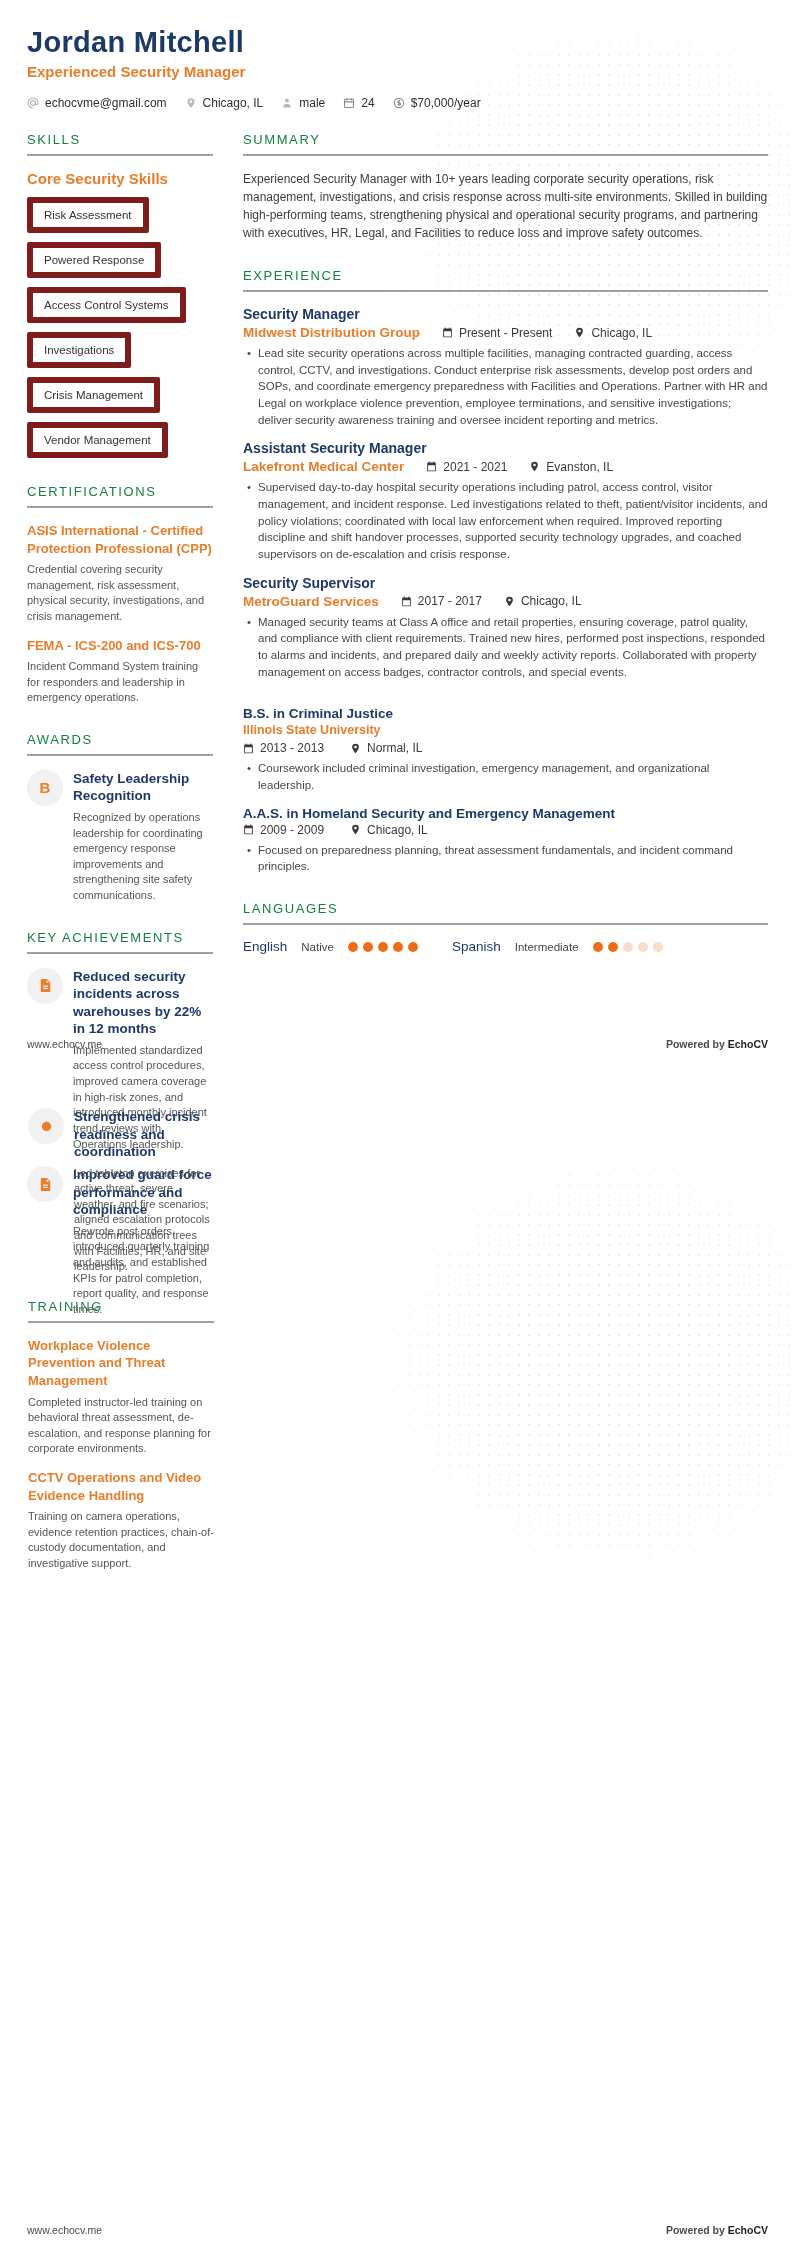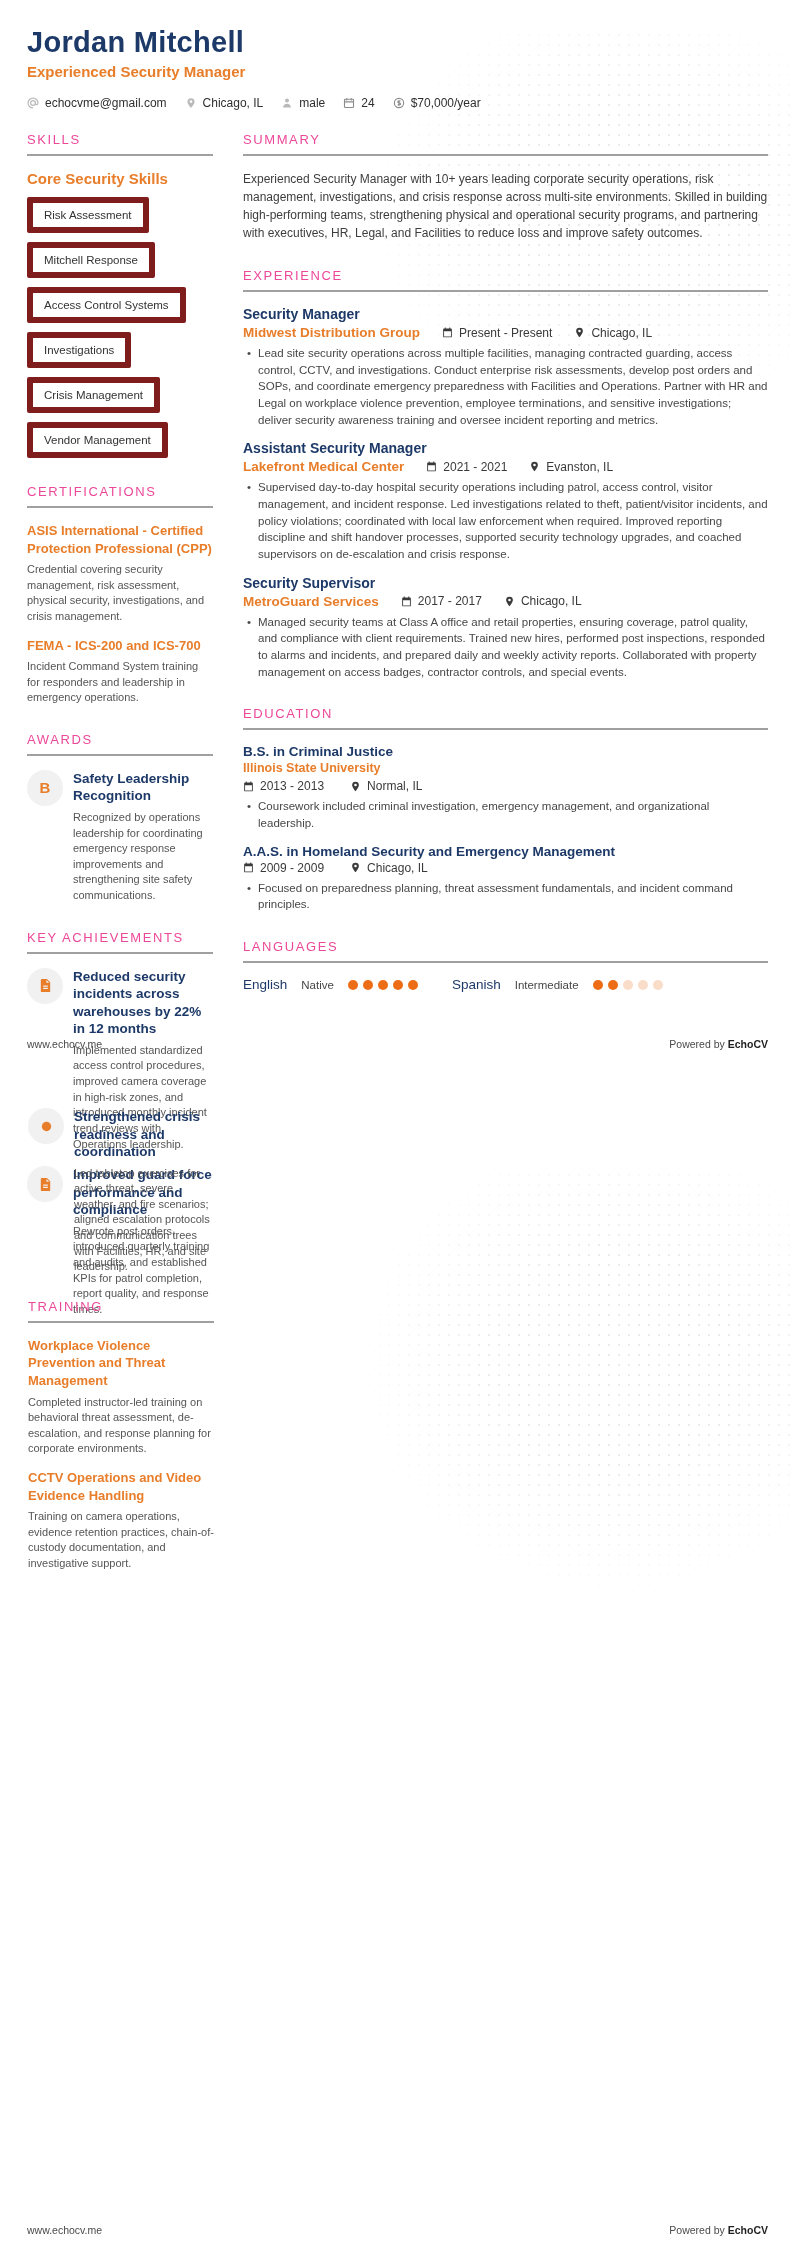--- a/index.html
+++ b/index.html
@@ -32,21 +32,21 @@
   .contact-item { display: flex; align-items: center; gap: 6px; }
   .cicon { width: 12px; height: 12px; flex: 0 0 auto; color: #b9b9b9; display:inline-flex; }
   .cicon svg { width: 100%; height: 100%; }
 
   
   .columns { display: flex; gap: 30px; margin-top: 22px; }
   .col-left { width: 186px; flex: 0 0 186px; }
   .col-right { flex: 1; min-width: 0; }
 
   .section-h {
-    font-size: 13px; color: #ec4899; letter-spacing: 1.6px;
+    font-size: 13px; color: #15803d; letter-spacing: 1.6px;
     padding-bottom: 7px; border-bottom: 2px solid #a0a0a0;
     margin-bottom: 14px; font-weight: 400;
   }
   .sect { margin-bottom: 26px; }
 
   
   .group-title { color: #e87d2a; font-size: 15px; font-weight: 700; margin-bottom: 10px; }
   .chips { display: flex; flex-wrap: wrap; gap: 9px; }
   .chip {
     border: 6px solid #7f1d1d; background: #fff; color: #333;
@@ -99,21 +99,21 @@
   .dot.empty { background: #f9ddc9; }
 
   
   .page2-left { position: absolute; left: 28px; top: 1108px; width: 186px; z-index: 2; }
 
   
   .footer { position: absolute; left: 27px; right: 26px; display: flex; justify-content: space-between; align-items: baseline; z-index: 3; }
   #footer-1 { top: 1038px; }
   #footer-2 { top: 2224px; }
   .site { font-size: 10.5px; color: #4a4a4a; }
-  .powered { font-size: 10.5px; color: #4a4a4a; }
+  .powered { font-size: 10.5px; color: #4a4a4a; font-weight: bold; }
   .powered b { color: #1f1f1f; }
 </style>
 </head>
 <body>
 
 <div class="dotbg" id="dots-page1"></div>
 <div class="dotbg" id="dots-page2"></div>
 
 <div class="content">
 
@@ -170,21 +170,21 @@
 
   <div class="columns">
 
     <div class="col-left">
 
       <div class="sect">
         <div class="section-h">SKILLS</div>
         <div class="group-title">Core Security Skills</div>
         <div class="chips">
           <span class="chip">Risk Assessment</span>
-          <span class="chip">Mitchell Response</span>
+          <span class="chip">Powered Response</span>
           <span class="chip">Access Control Systems</span>
           <span class="chip">Investigations</span>
           <span class="chip">Crisis Management</span>
           <span class="chip">Vendor Management</span>
         </div>
       </div>
 
       <div class="sect">
         <div class="section-h">CERTIFICATIONS</div>
         <div class="cert">
@@ -322,21 +322,20 @@
             </span>
           </div>
           <div class="bullet-row">
               <span class="bullet-dot">•</span>
               <span>Managed security teams at Class A office and retail properties, ensuring coverage, patrol quality, and compliance with client requirements. Trained new hires, performed post inspections, responded to alarms and incidents, and prepared daily and weekly activity reports. Collaborated with property management on access badges, contractor controls, and special events.</span>
             </div>
         </div>
       </div>
 
       <div class="sect">
-        <div class="section-h">EDUCATION</div>
 
         <div class="edu">
           <div class="degree">B.S. in Criminal Justice</div>
           <div class="school">Illinois State University</div>
           <div class="edu-meta">
             <span class="meta">
               <span class="micon">
                   <svg viewBox="0 0 16 16" fill="currentColor">
                     <path d="M13 2h-1V.8h-1.4V2H5.4V.8H4V2H3a1.3 1.3 0 0 0-1.3 1.3v10.4A1.3 1.3 0 0 0 3 15h10a1.3 1.3 0 0 0 1.3-1.3V3.3A1.3 1.3 0 0 0 13 2zm0 11.7H3V6h10z"></path>
                   </svg>

